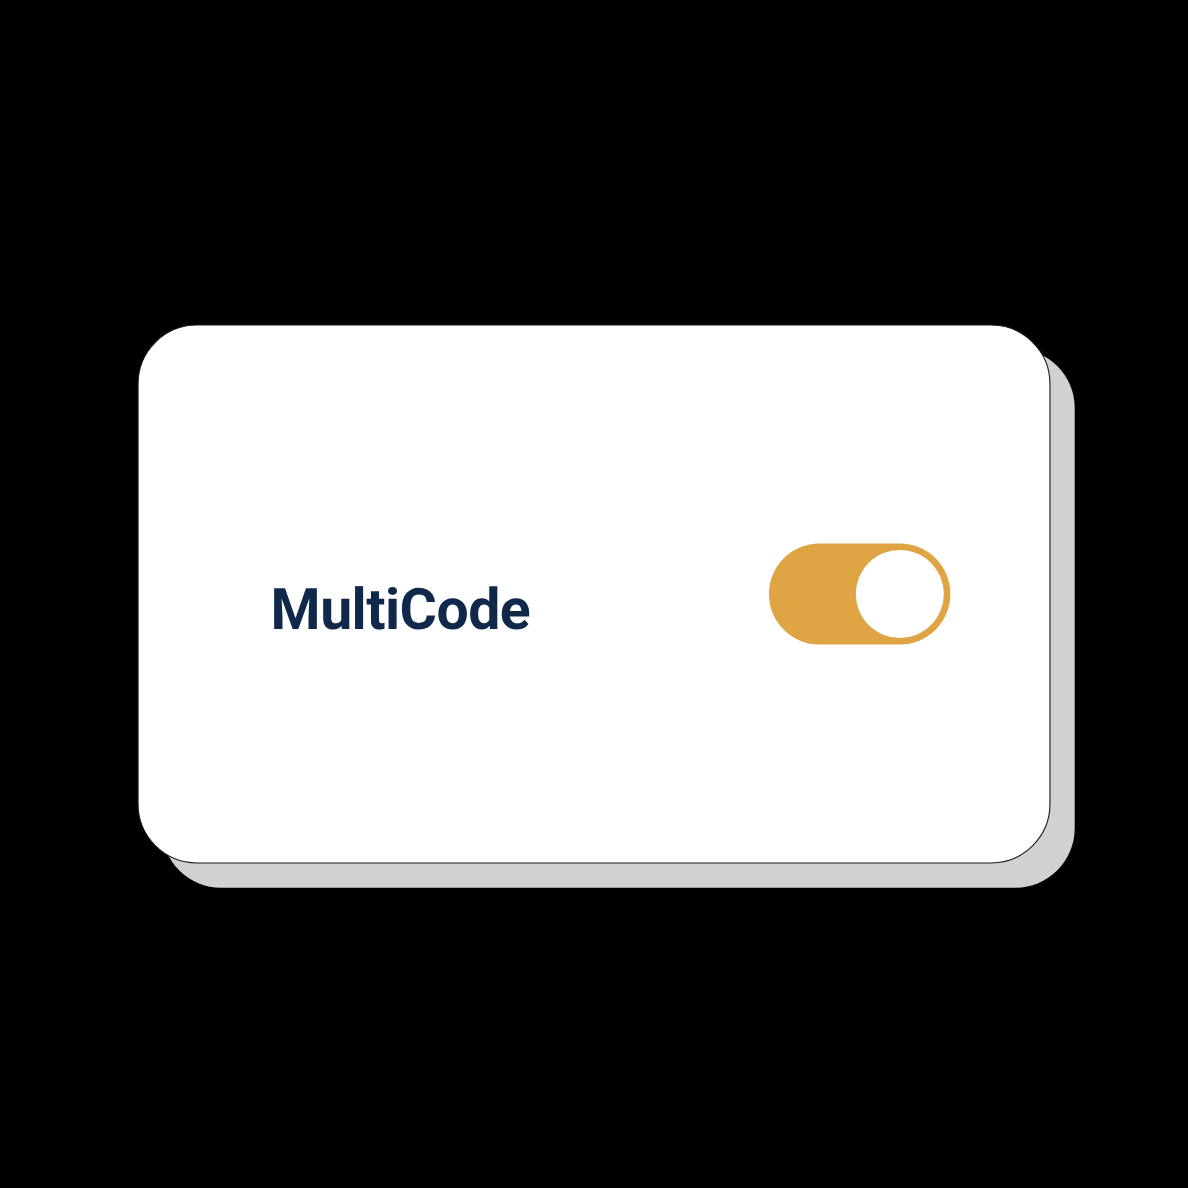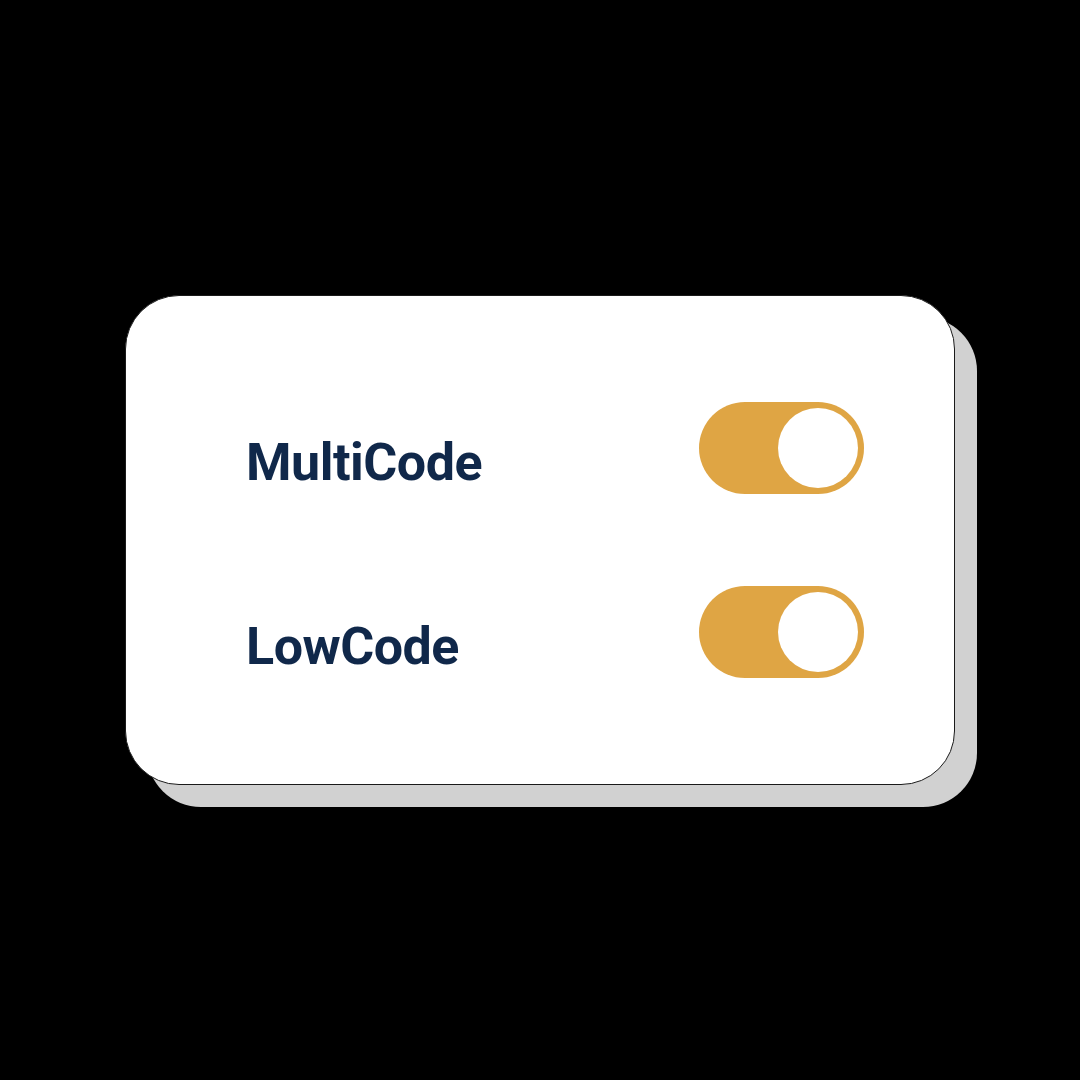--- a/index.html
+++ b/index.html
@@ -78,22 +78,16 @@
   <div class="card-shadow"></div>
   <div class="card">
 
     <div class="toggle-row">
       <span class="toggle-label">MultiCode</span>
       <div class="toggle-switch">
         <div class="toggle-knob"></div>
       </div>
     </div>
 
-    <div class="toggle-row">
-      <span class="toggle-label">LowCode</span>
-      <div class="toggle-switch">
-        <div class="toggle-knob"></div>
-      </div>
-    </div>
 
 
   </div>
 </div>
 
 </body></html>

